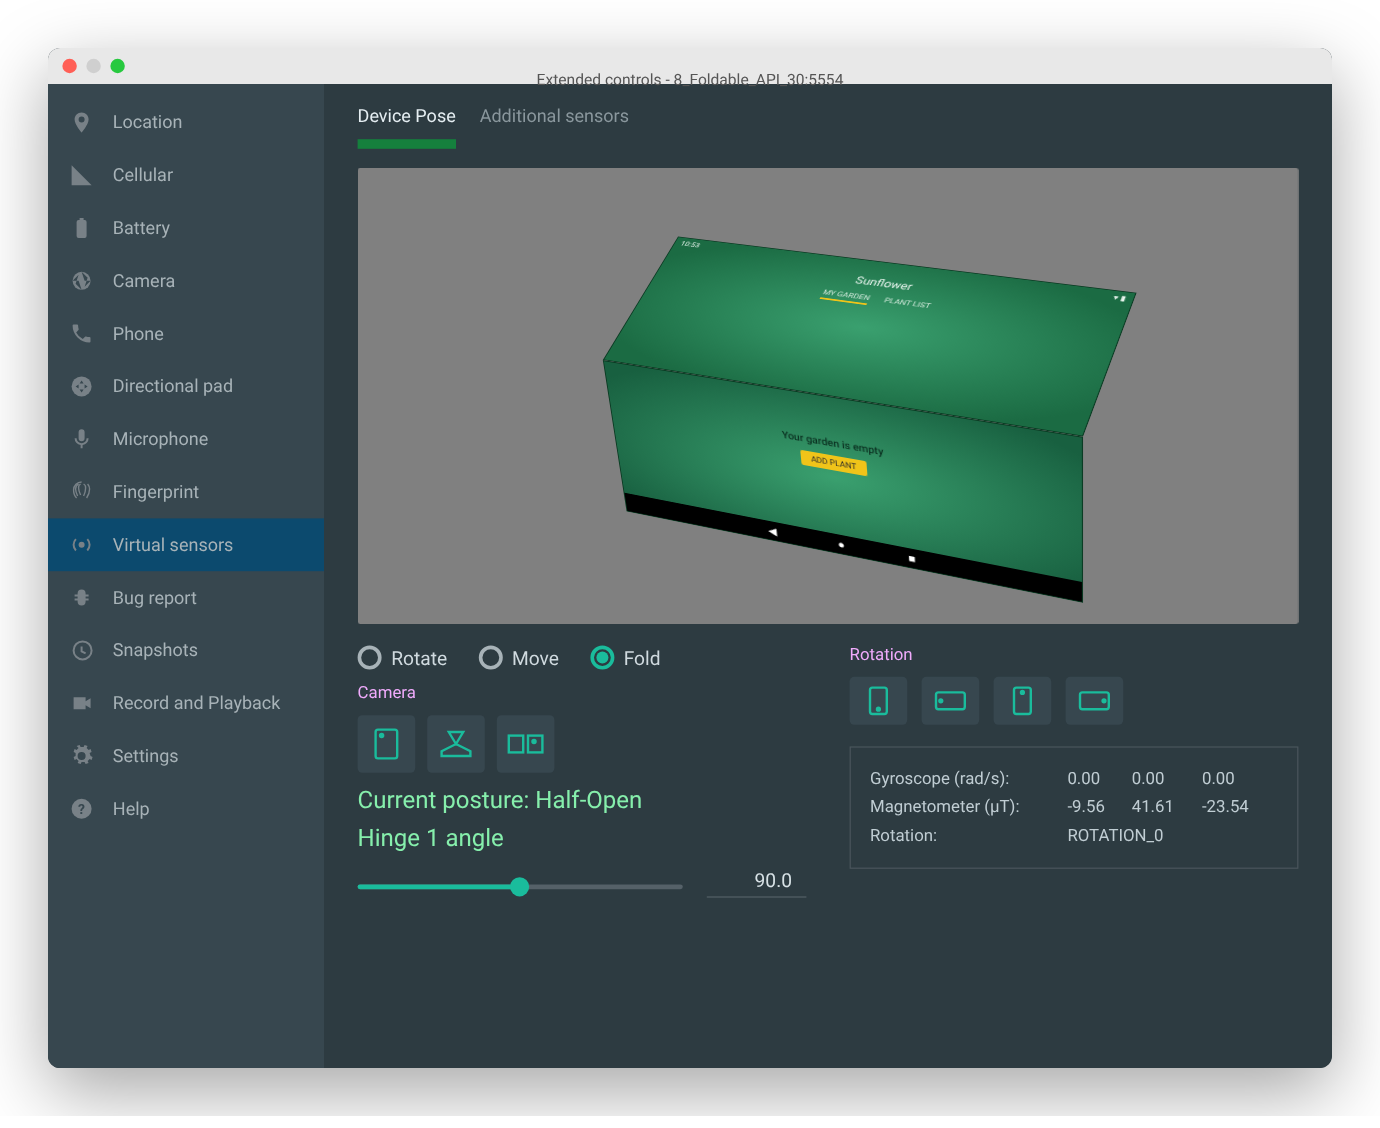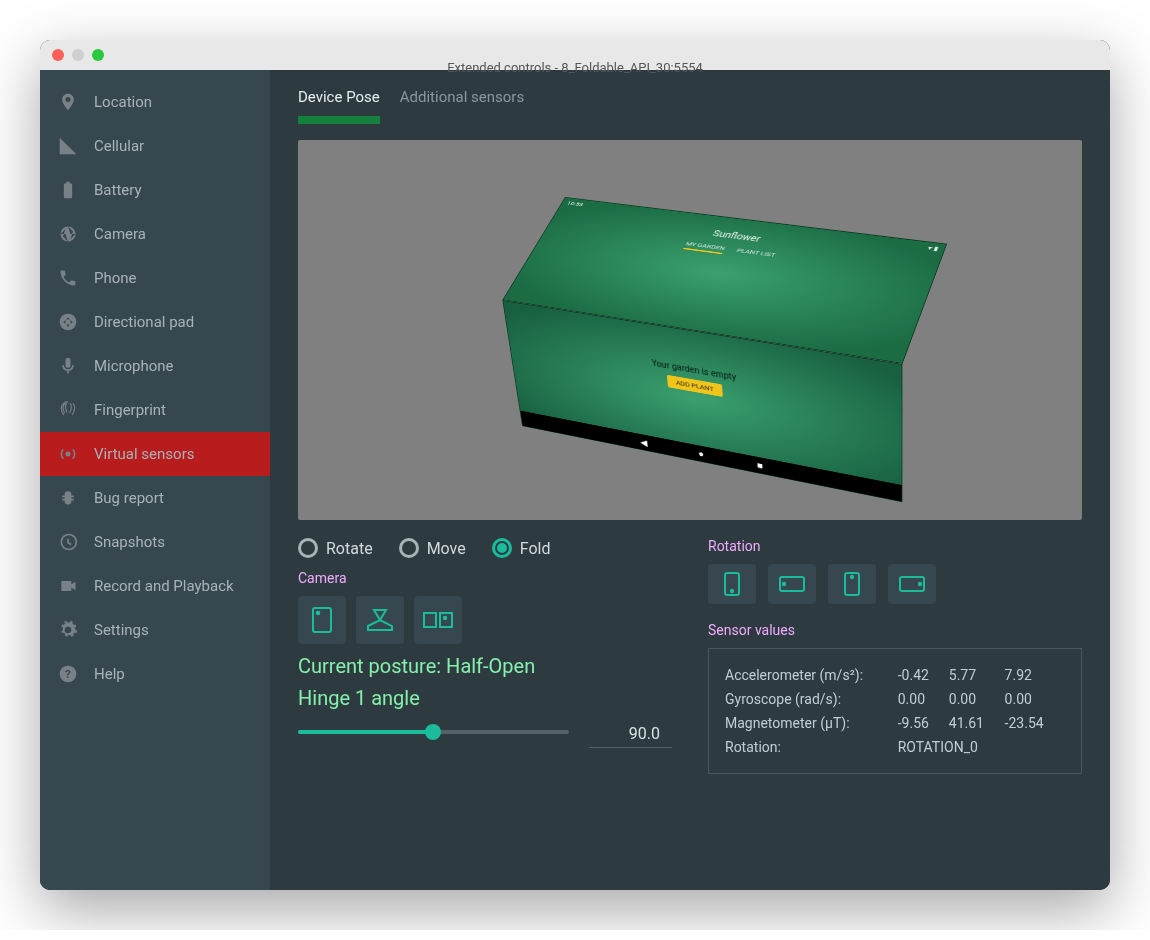--- a/index.html
+++ b/index.html
@@ -19,21 +19,21 @@
   .t-red { background: #ff5f56; }
   .t-yel { background: #cfcfcf; }
   .t-grn { background: #27c93f; }
   .title { position: absolute; left: 0; right: 0; text-align: center; font-size: 13px; color: #555; pointer-events: none; margin-top: 24px;}
   .body { flex: 1; display: flex; background: #2d3b41; border-radius: 11px; }
   .sidebar { width: 230px; background: #37474f; display: flex; flex-direction: column; padding-top: 10px; }
   .sb-item {
     display: flex; align-items: center; gap: 16px; padding: 12px 18px;
     color: #a8b3b8; font-size: 15px; cursor: pointer;
   }
-  .sb-item.active { background: #b91c1c; }
+  .sb-item.active { background: #0c4a6e; }
   .sb-item svg, .sb-item .ic { width: 20px; height: 20px; flex-shrink: 0; fill: #788187; }
   .main { flex: 1; padding: 18px 28px; color: #c0cdd3; display: flex; flex-direction: column; }
   .tabs { display: flex; gap: 20px; font-size: 15px; margin-bottom: 16px; }
   .tab { padding-bottom: 10px; cursor: pointer; color: #8a979d; }
   .tab.active { color: #e5eef2; border-bottom: 8px solid #15803d; }
   .preview {
     background: #808080; height: 380px; border-radius: 2px;
     display: flex; align-items: center; justify-content: center; perspective: 1400px;
     margin-bottom: 18px;
     overflow: hidden;
@@ -63,21 +63,21 @@
   .radio { display: flex; align-items: center; gap: 8px; font-size: 16px; color: #d0dadf; cursor: pointer;}
   .rcircle { width: 20px; height: 20px; border: 3px solid #a8b3b8; border-radius: 50%; display: flex; align-items: center; justify-content: center;}
   .radio.sel .rcircle { border-color: #1abc9c; }
   .rdot { width: 10px; height: 10px; background: #1abc9c; border-radius: 50%; }
 
   .section-label { font-size: 14px; color: #f0abfc; margin-bottom: 10px; }
   .posture-btns { display: flex; gap: 10px; margin-bottom: 10px;}
   .pbtn { width: 48px; height: 48px; background: #37474f; border-radius: 4px; display: flex; align-items: center; justify-content: center; cursor: pointer;}
   .pbtn svg { stroke: #1abc9c; fill: none; stroke-width: 2;}
   .kv { font-size: 20px; color: #86efac; margin-bottom: 8px;}
-  .slider-row { display: flex; gap: 20px; margin-top: 20px;}
+  .slider-row { display: flex; align-items: center; gap: 20px; margin-top: 20px;}
   .slider { flex: 1; position: relative; height: 4px; background: #556168; border-radius: 2px; cursor: pointer;}
   .slider-fill { position: absolute; left: 0; top: 0; bottom: 0; width: 50%; background: #1abc9c; border-radius: 2px;}
   .slider-thumb { position: absolute; left: 50%; top: 50%; width: 16px; height: 16px; background: #1abc9c; border-radius: 50%; transform: translate(-50%, -50%);}
   .angle-val { font-size: 16px; color: #d8e2e6; border-bottom: 1px solid #556168; padding: 4px 12px 4px 40px; margin-top: -10px;}
 
   .rot-btns { display: flex; gap: 12px; margin-bottom: 18px;}
   .rbtn { width: 48px; height: 40px; background: #37474f; border-radius: 4px; display: flex; align-items: center; justify-content: center; cursor: pointer;}
   .rbtn svg { stroke: #1abc9c; fill: none; stroke-width: 2;}
 
   .sensor-box { border: 1px solid #4a565c; padding: 14px 16px; font-size: 14px; color: #c0cdd3;}
@@ -295,30 +295,23 @@
                 </svg>
             </div>
             <div class="rbtn">
               <svg width="28" height="20" viewBox="0 0 28 20">
                   <rect x="2" y="3" width="24" height="14" rx="2"></rect>
                   <circle cx="22" cy="10" r="1.2" fill="#1abc9c"></circle>
                 </svg>
             </div>
           </div>
 
-          <div class="section-label">Sensor values</div>
           <div class="sensor-box">
             <table>
               <tbody>
-                  <tr>
-                <td>Accelerometer (m/s²):</td>
-                <td class="v">-0.42</td>
-                <td class="v">5.77</td>
-                <td class="v">7.92</td>
-              </tr>
               <tr>
                 <td>Gyroscope (rad/s):</td>
                 <td class="v">0.00</td>
                 <td class="v">0.00</td>
                 <td class="v">0.00</td>
               </tr>
               <tr>
                 <td>Magnetometer (µT):</td>
                 <td class="v">-9.56</td>
                 <td class="v">41.61</td>

